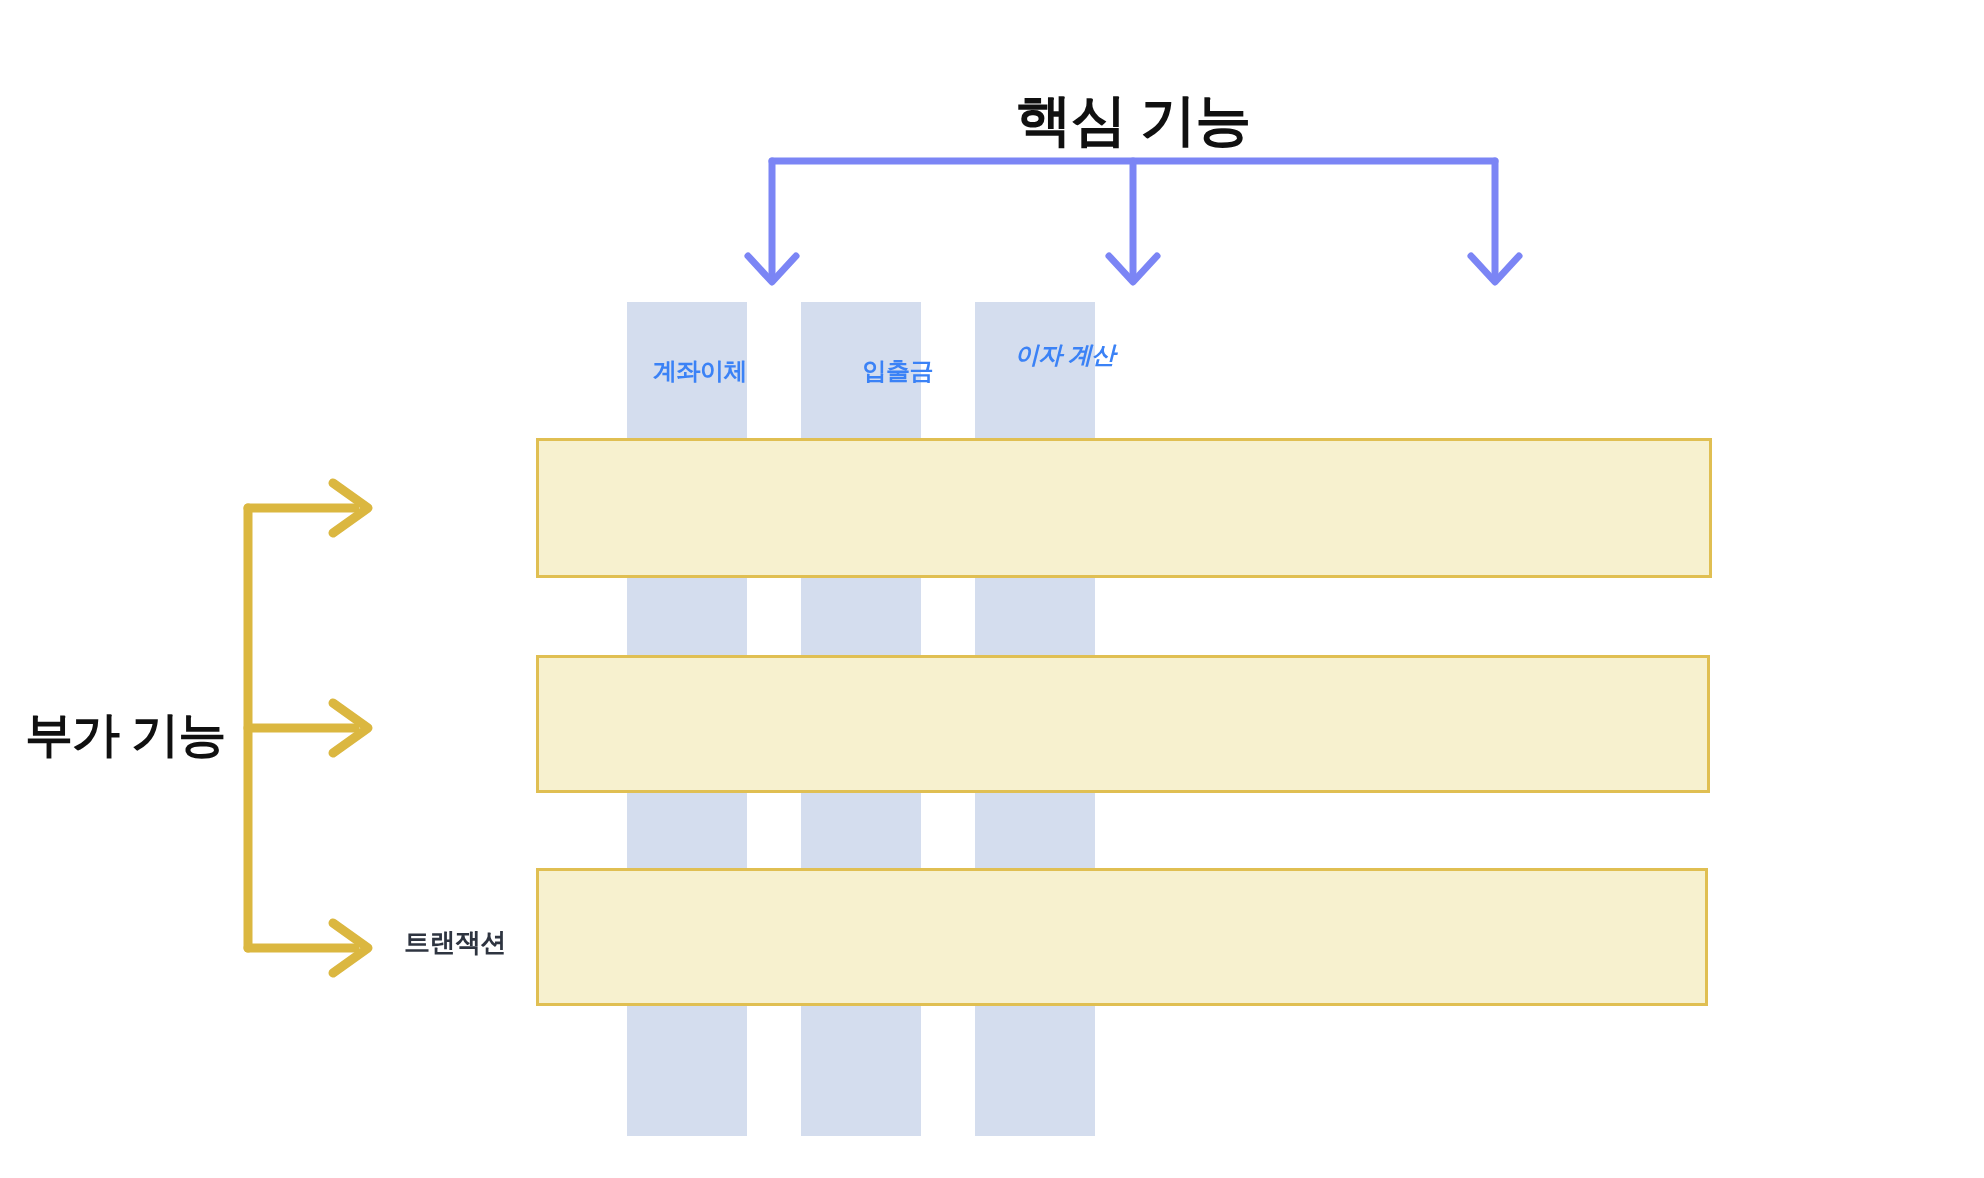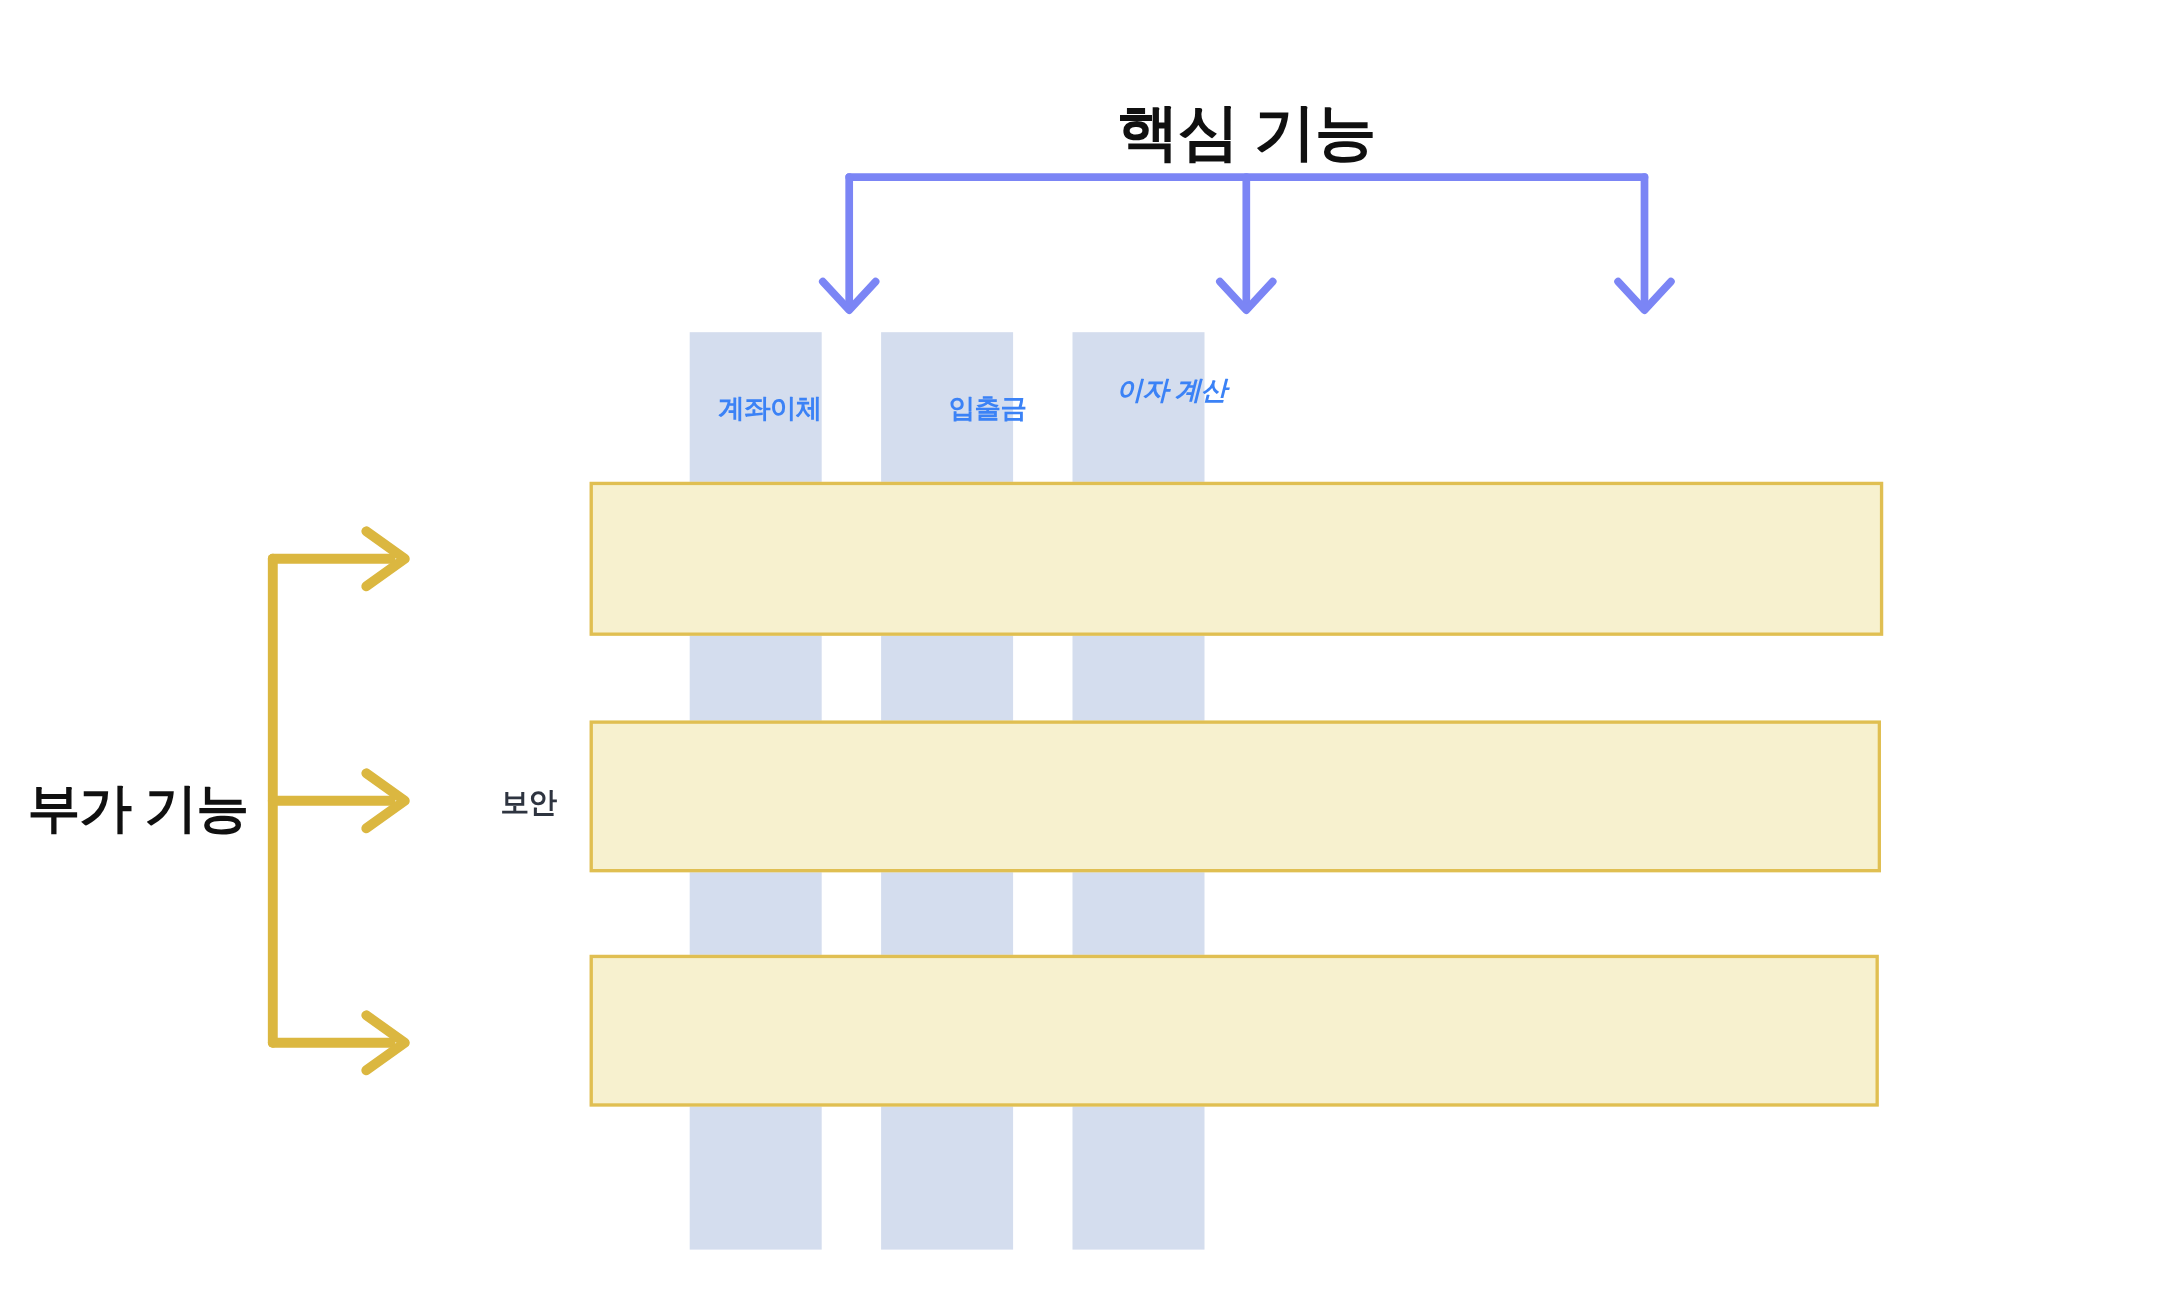--- a/index.html
+++ b/index.html
@@ -123,18 +123,18 @@
       <path d="M 248 508 L 355 508"></path>
       <path d="M 248 728 L 355 728"></path>
       <path d="M 248 948 L 355 948"></path>
 
       <path d="M 333 483 L 368 508 L 333 533"></path>
       <path d="M 333 703 L 368 728 L 333 753"></path>
       <path d="M 333 923 L 368 948 L 333 973"></path>
     </g>
   </svg>
 
-  <div class="row-label" style="left:150px; width:356px; top:712px;">보안</div>
+  <div class="row-label" style="left:150px; width:356px; top:925px;">트랜잭션</div>
 
   <div class="title-core" style="left:933px; width:400px; top:83px;">핵심 기능</div>
   <div class="title-cross" style="left:25px; top:703px;">부가 기능</div>
 
 </div>
 
 </body></html>

